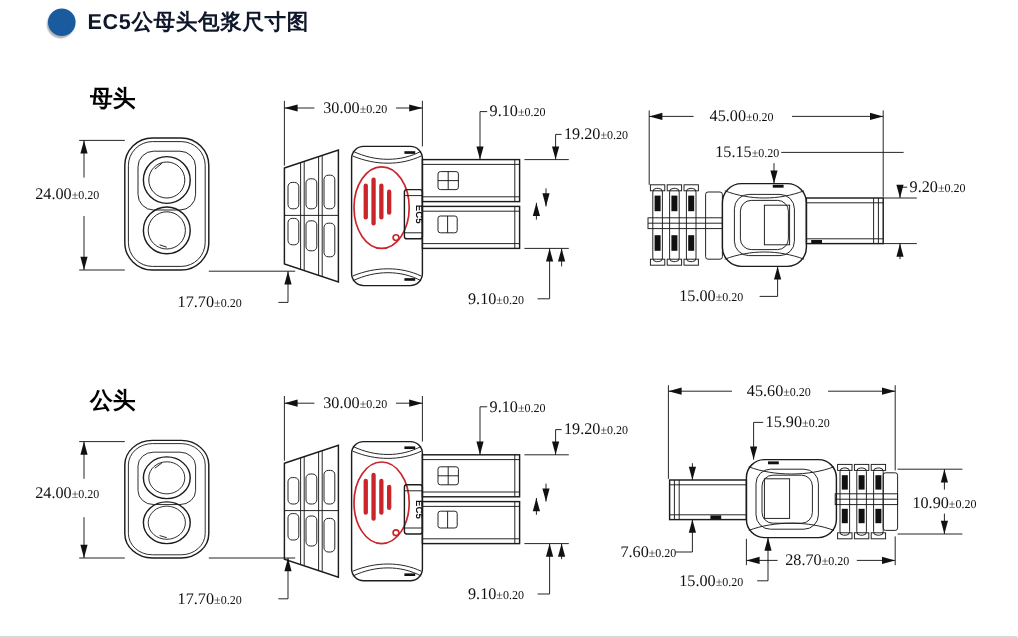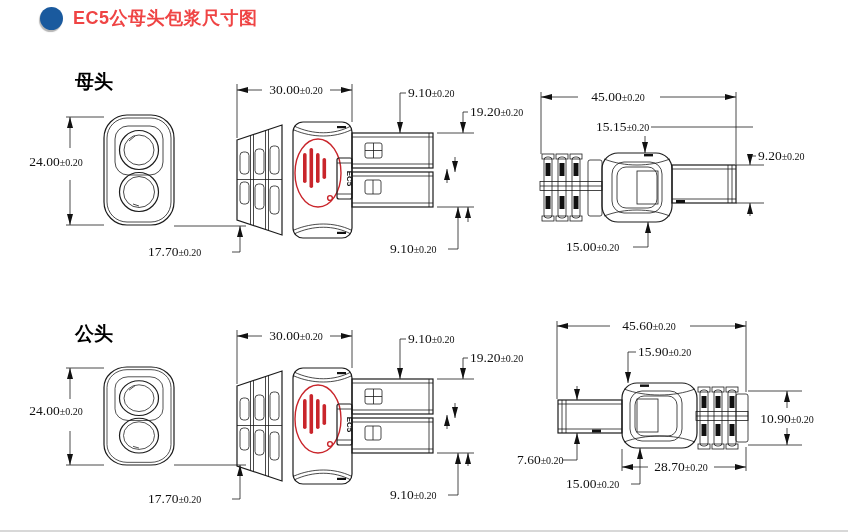--- a/index.html
+++ b/index.html
@@ -1,21 +1,21 @@
 <!DOCTYPE html>
 <html><head>
 <meta charset="utf-8">
 <style>
   html,body{margin:0;padding:0;background:#fff;}
   #stage{position:relative;width:848px;height:532px;background:#ffffff;overflow:hidden;
          font-family:"Liberation Sans",sans-serif;}
   .header{position:absolute;left:40px;top:6px;display:flex;align-items:center;gap:10px;}
   .bullet{width:23px;height:23px;border-radius:50%;background:#1a5a9e;
           box-shadow:-1px 2px 1px rgba(120,120,120,.55);}
-  .header h1{margin:0;font-size:18px;font-weight:bold;color:#ef4444;letter-spacing:.5px;}
+  .header h1{margin:0;font-size:18px;font-weight:bold;color:#0f172a;letter-spacing:.5px;}
   #drawing{position:absolute;left:0;top:0;}
   .bottom-line{position:absolute;left:0;bottom:0;width:100%;height:2px;background:#d8d8d8;}
   
   .s{stroke:#1c1c1c;stroke-width:.8;fill:none;}
   .S{stroke:#1c1c1c;stroke-width:1.2;fill:none;}
   .f{fill:#111;stroke:none;}
   .red{stroke:#c9252b;fill:none;stroke-width:1.4;}
   .redf{fill:#c9252b;stroke:none;}
   .dimline{stroke:#1c1c1c;stroke-width:.8;fill:none;}
   .dim{font-family:"Liberation Serif",serif;font-size:13.5px;fill:#111;}

